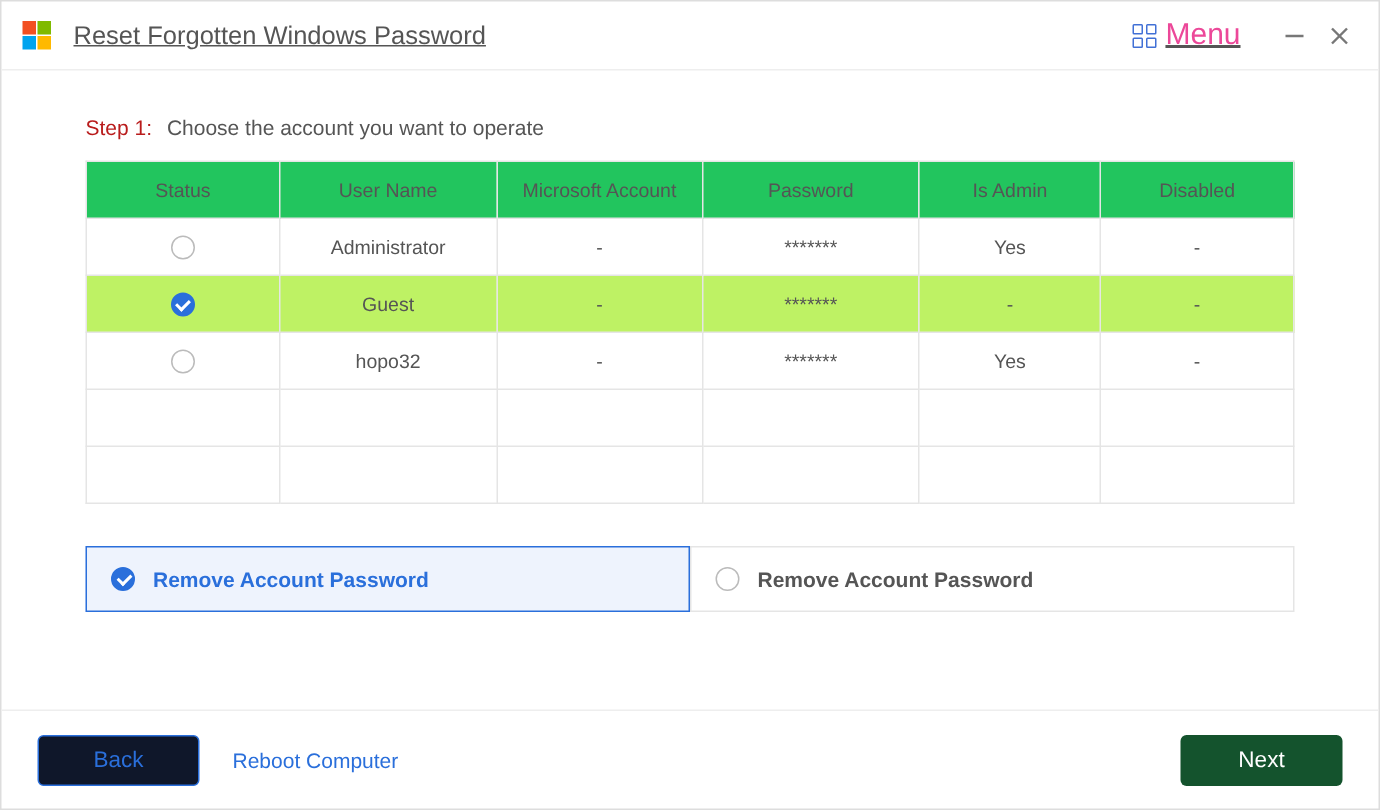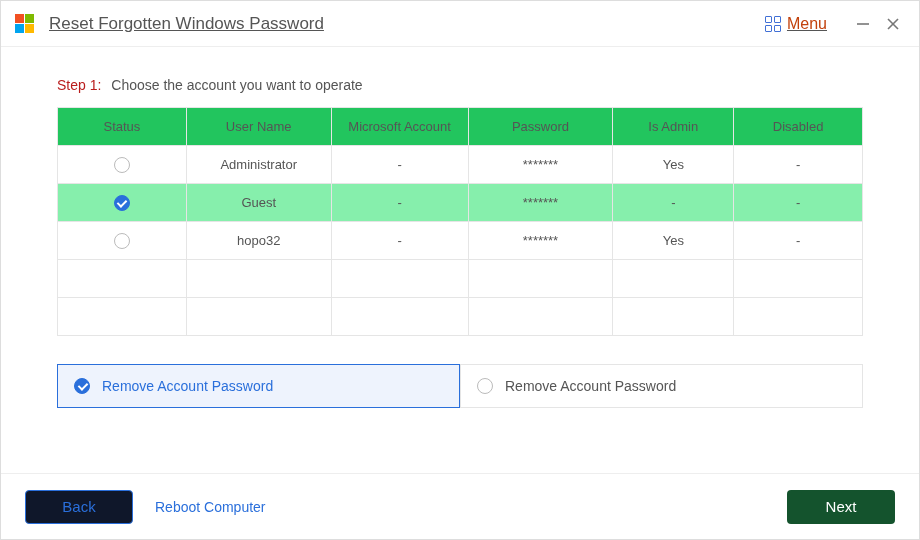--- a/index.html
+++ b/index.html
@@ -35,22 +35,22 @@
       gap: 1px;
       margin-right: 14px;
     }
     .app-logo span { width: 9px; height: 9px; }
     .app-title { font-size: 17px; color: #555; flex: 0 0 auto; }
     .titlebar-spacer { flex: 1; }
     .menu-btn {
       display: flex;
       align-items: center;
       gap: 6px;
-      font-size: 16px;
-      color: #c2410c;
+      font-size: 20px;
+      color: #ec4899;
       cursor: pointer;
       margin-right: 18px;
     }
     .menu-icon {
       display: grid;
       grid-template-columns: 7px 7px;
       grid-template-rows: 7px 7px;
       gap: 2px;
     }
     .menu-icon span { border: 1.4px solid #4170d6; border-radius: 1px; }
@@ -79,21 +79,21 @@
     }
     table.accounts th, table.accounts td {
       border: 1px solid #e5e5e5;
       height: 38px;
       text-align: center;
       font-weight: normal;
       font-size: 13px;
       color: #555;
     }
     table.accounts th { background: #22c55e; }
-    tr.selected td { background: #86efac; }
+    tr.selected td { background: #bef264; }
     .radio {
       width: 16px; height: 16px;
       border: 1px solid #bbb;
       border-radius: 50%;
       display: inline-block;
       vertical-align: middle;
     }
     .radio.checked {
       background: #2a6fdb;
       border-color: #2a6fdb;
@@ -106,20 +106,21 @@
       width: 4px; height: 7px;
       border: solid #fff;
       border-width: 0 2px 2px 0;
       transform: rotate(45deg);
     }
 
     .step2 { margin-top: 28px; }
     .feature-row {
       display: flex;
       margin-top: 8px;
+      font-weight: bold;
     }
     .feature-card {
       flex: 1;
       border: 1px solid #e5e5e5;
       height: 44px;
       display: flex;
       align-items: center;
       padding: 0 16px;
       gap: 12px;
       cursor: pointer;

